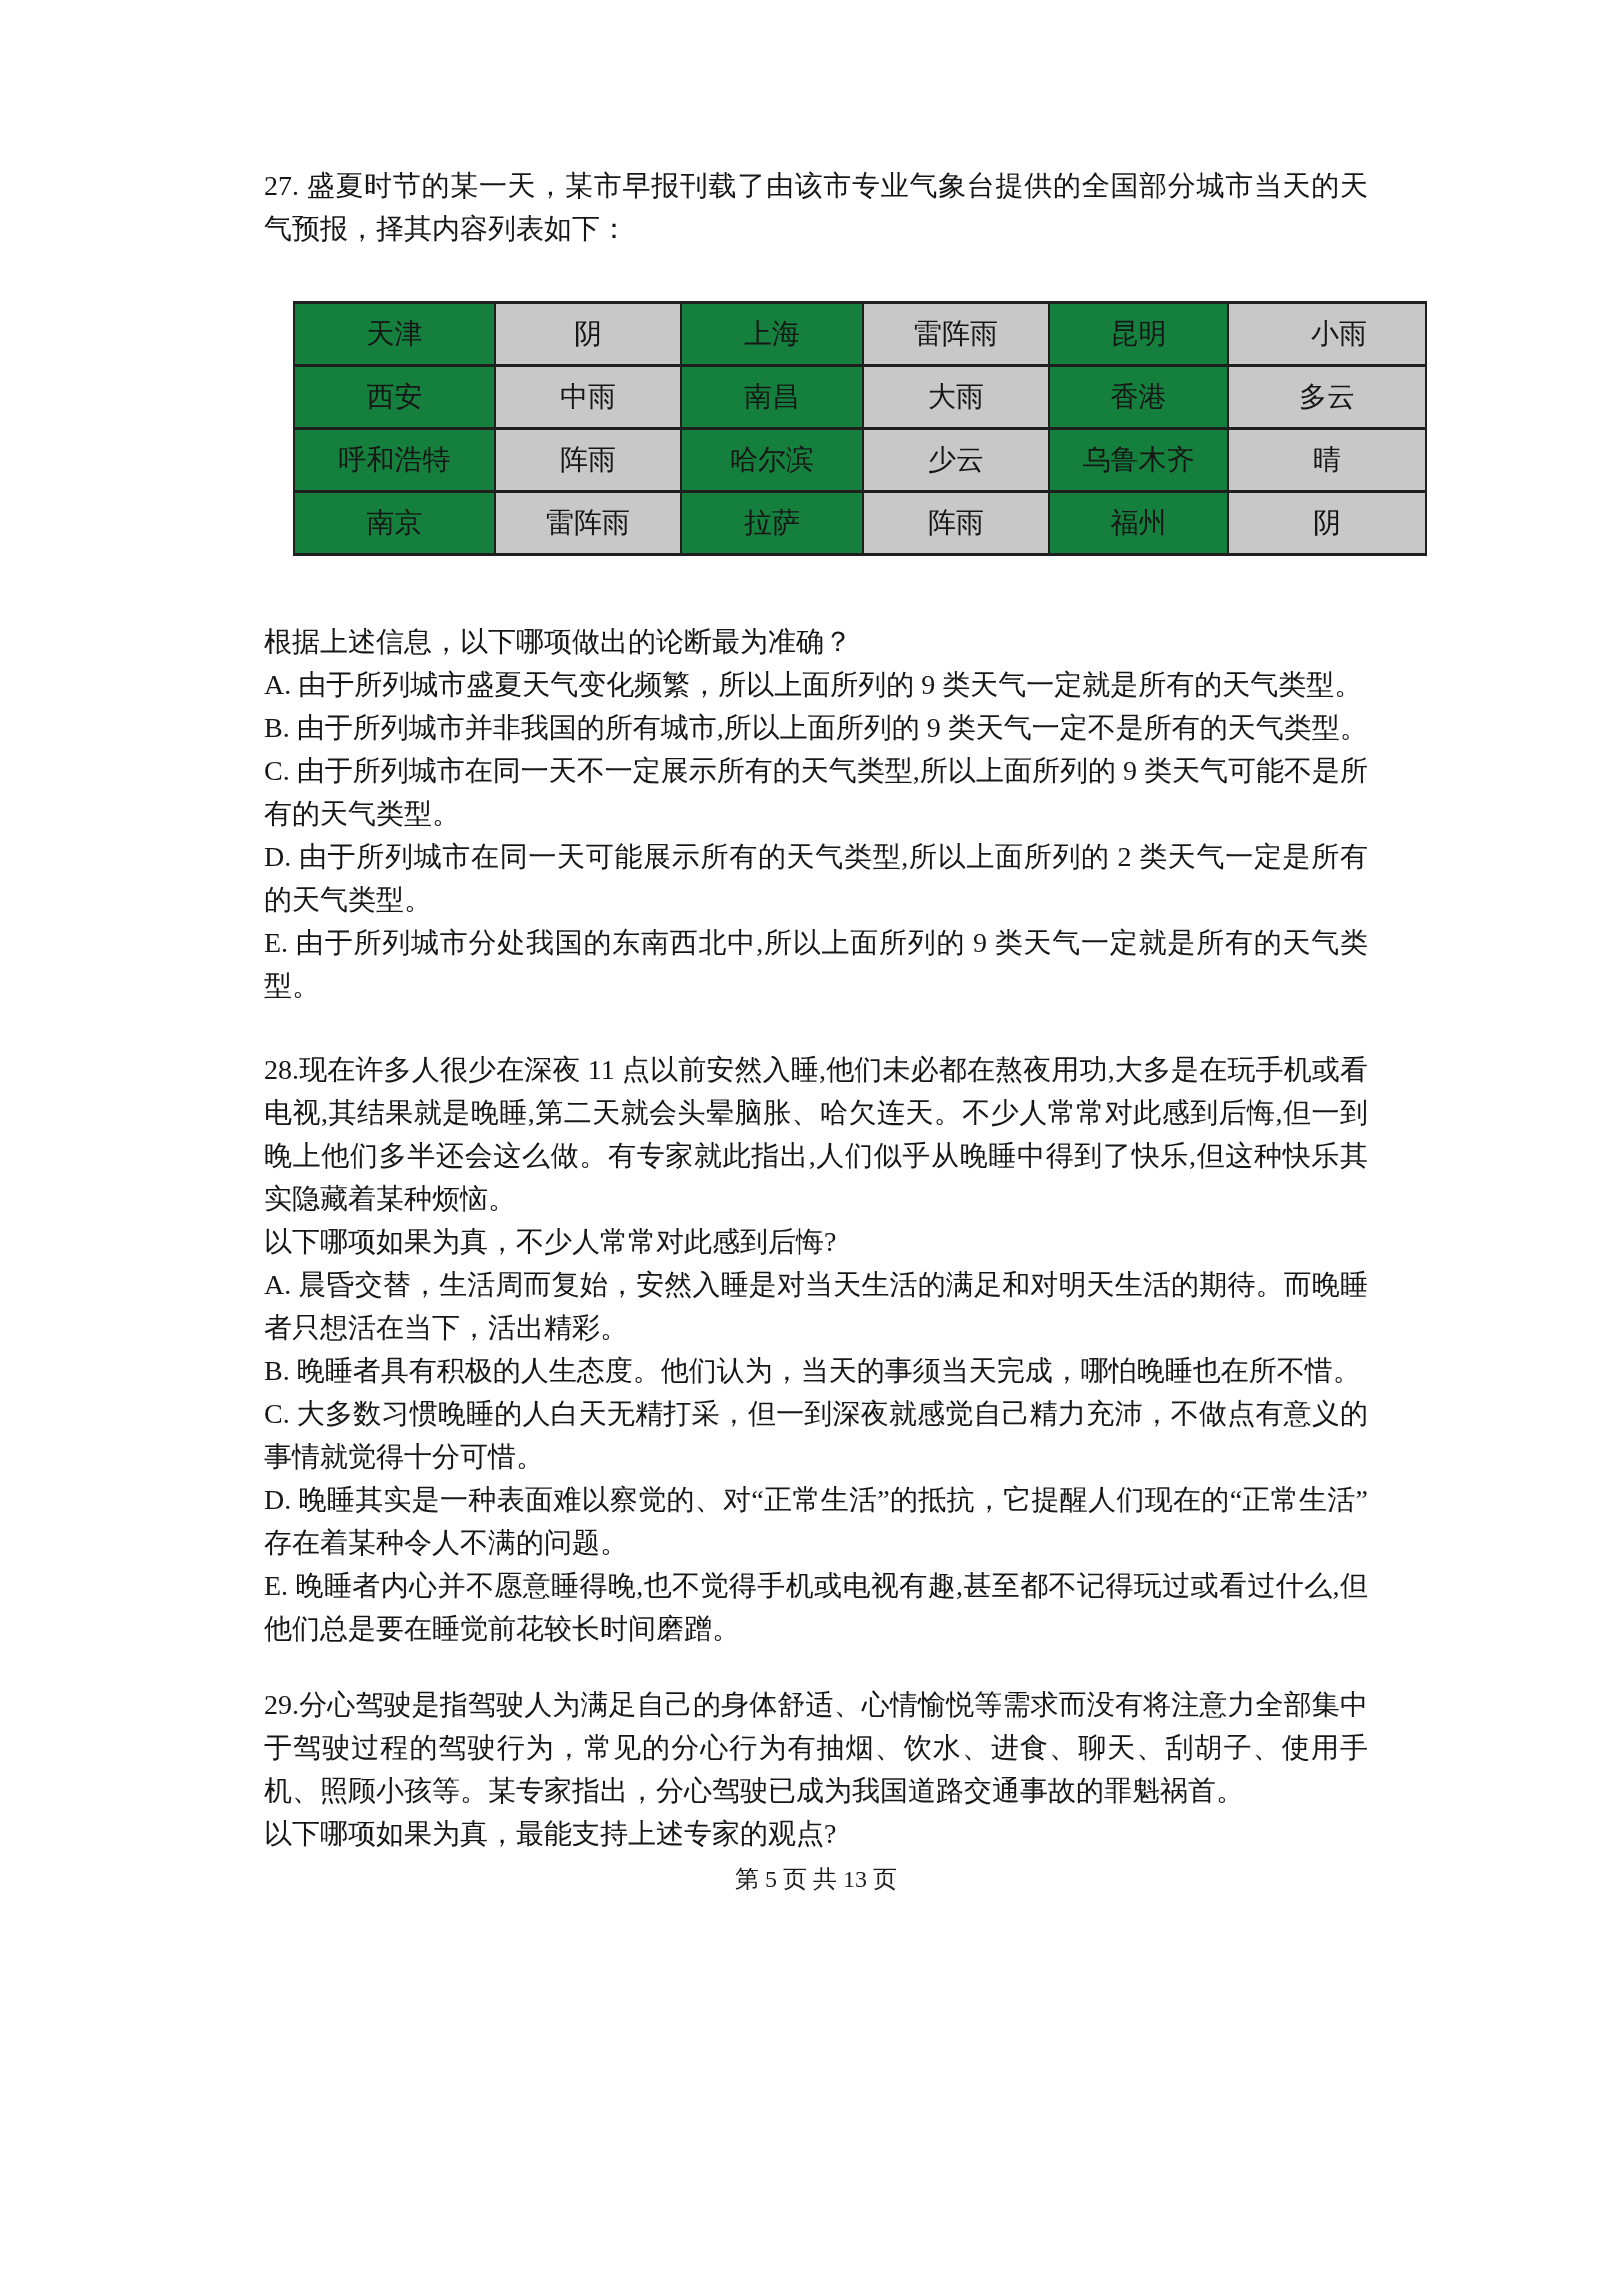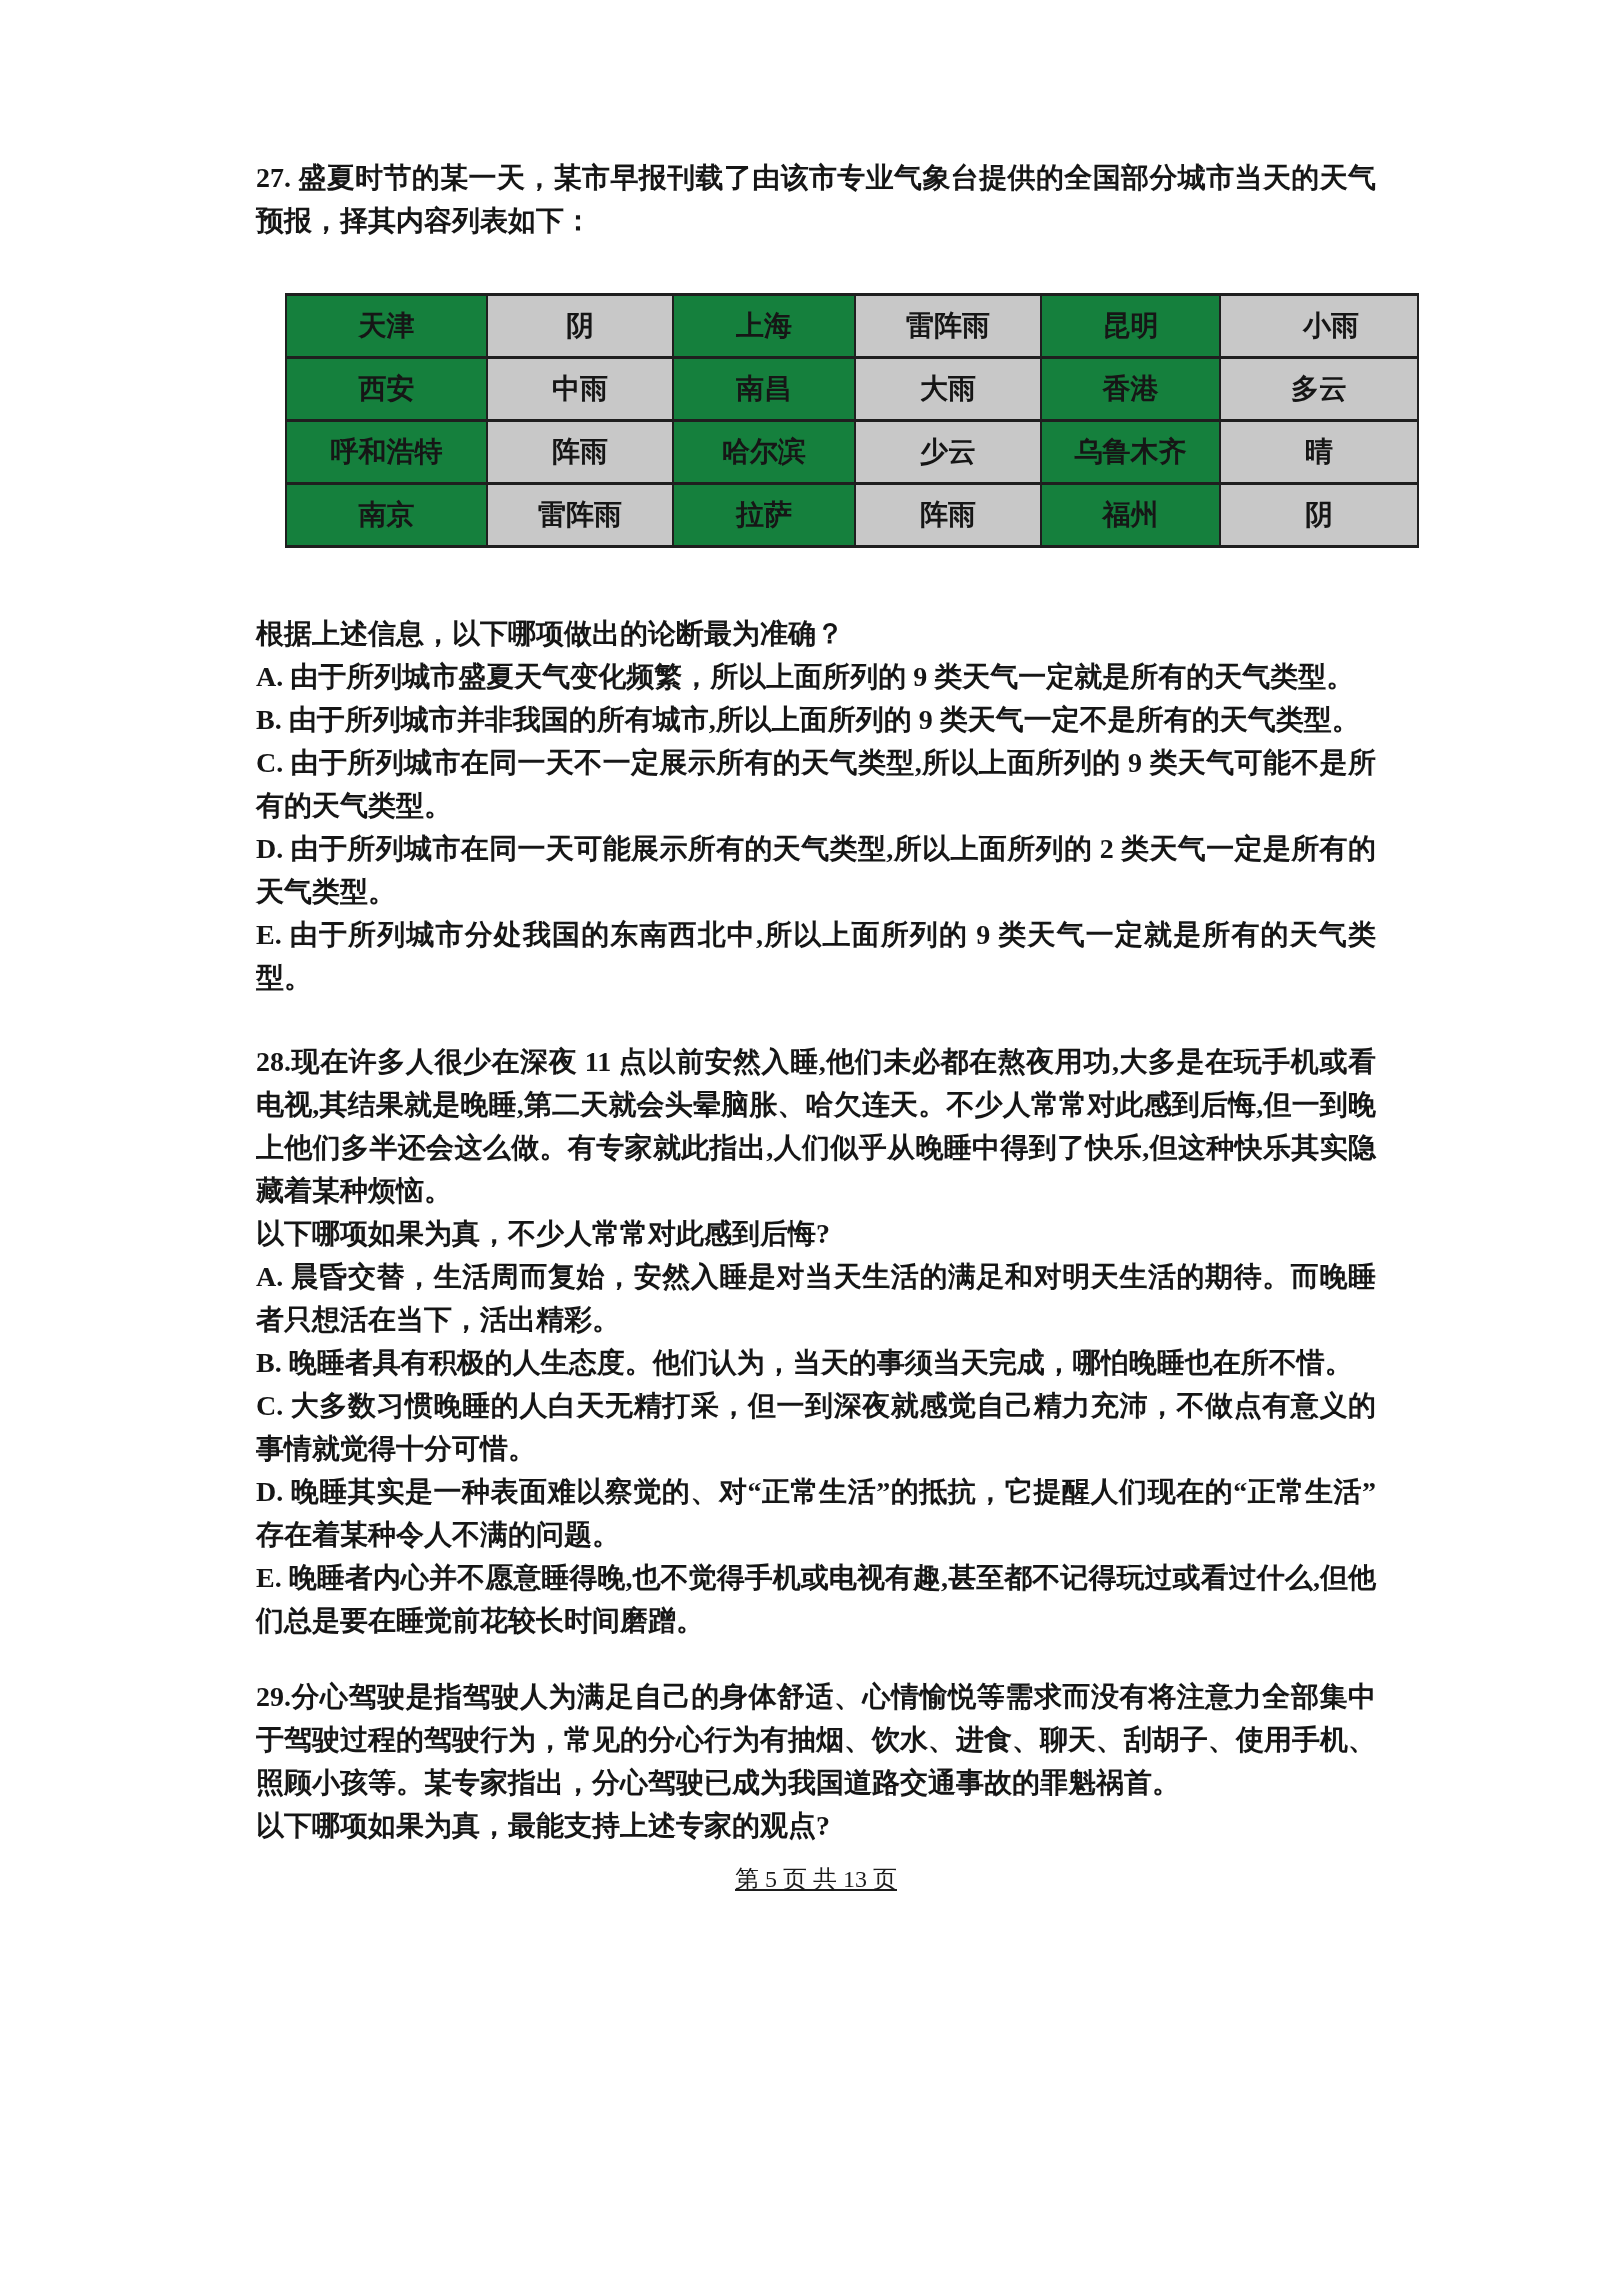--- a/index.html
+++ b/index.html
@@ -16,21 +16,21 @@
     padding:152px 0 0 252px;
     width:1128px;
   }
   .para{
     margin:0;
     font-size:28px;
     line-height:43px;
     text-align:justify;
     overflow-wrap:break-word;
   }
-  .qsec{margin:4px;font-weight:bold;}
+  .qsec{margin:12px;}
   .qsec.gap28{margin-top:41px;}
   .qsec.gap29{margin-top:33px;}
   table.weather{
     border-collapse:collapse;
     margin:51px 0 64px 29px;
     table-layout:fixed;
     width:1132px;
   }
   table.weather td{
     border:2.6px solid #1f1f1f;
@@ -44,21 +44,20 @@
     background:#15803d;
   }
   .footer{
     position:absolute;
     top:1863px;
     left:252px;
     width:1128px;
     text-align:center;
     font-size:24px;
     color:#1c1c1c;
-    text-decoration:underline;
   }
 </style>
 </head>
 <body>
 
 <div class="page">
   <div class="content">
 
     <section class="qsec">
       <p class="para">27. 盛夏时节的某一天，某市早报刊载了由该市专业气象台提供的全国部分城市当天的天气预报，择其内容列表如下：</p>

